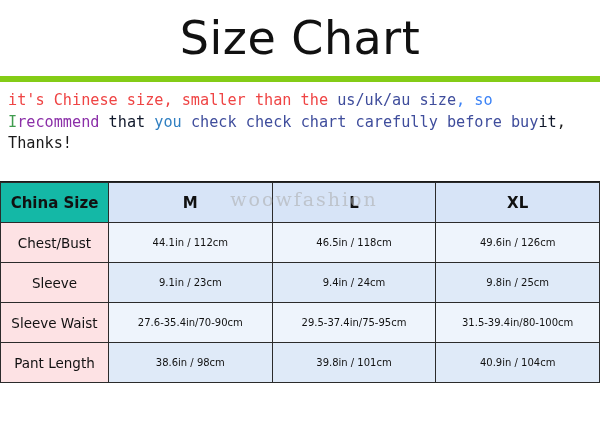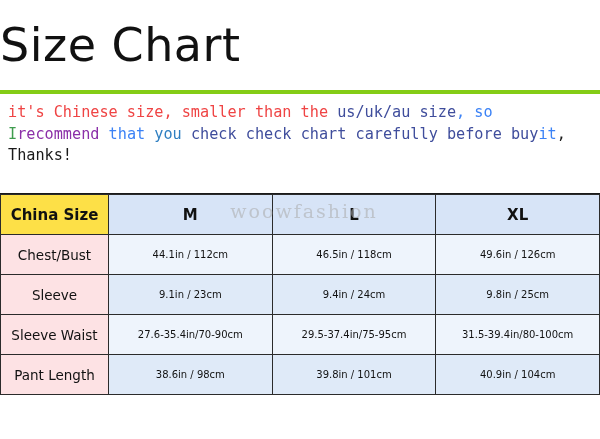--- a/index.html
+++ b/index.html
@@ -16,24 +16,25 @@
   .page {
     position: relative;
     width: 600px;
     height: 439px;
     box-sizing: border-box;
     background: #ffffff;
   }
 
   
   .title-block {
-    height: 94px;
+    height: 82px;
     display: flex;
     align-items: center;
-    border-bottom: 4px solid #84cc16;
+    justify-content: center;
+    border-bottom: 6px solid #84cc16;
     box-sizing: border-box;
   }
   .title {
     font-family: "DejaVu Sans", sans-serif;
     font-size: 46px;
     font-weight: 400;
     letter-spacing: 0.5px;
     color: #111111;
     line-height: 1;
   }
@@ -50,21 +51,21 @@
     font-size: 15.2px;
     line-height: 1.42;
     color: #1a1a1a;
     margin: 0;
   }
   .note .c1 { color: #ef4444; }
   .note .c2 { color: #3f4d9c; }
   .note .c3 { color: #3b82f6; }
   .note .c4 { color: #3f9c4e; }
   .note .c5 { color: #8b2fa8; }
-  .note .c6 { color: #3b82f6; }
+  .note .c6 { color: #0f172a; }
   .note .c7 { color: #2f7fc1; }
   .note .c8 { color: #1a1a1a; }
 
   
   .table-wrap {
     position: relative;
   }
   table.size-chart {
     border-collapse: collapse;
     width: 600px;
@@ -86,21 +87,21 @@
     width: 108px;
     background: #fde2e4;
     font-size: 13.5px;
   }
   table.size-chart thead th {
     font-weight: bold;
     font-size: 15px;
     background: #d7e4f7;
   }
   table.size-chart thead th:first-child {
-    background: #fde047;
+    background: #14b8a6;
     font-size: 15px;
     margin-left: 11px;
   }
   table.size-chart tbody td:not(:first-child) {
     background: #eaf1fb;
   }
   table.size-chart tbody tr:nth-child(even) td:not(:first-child) {
     background: #dfeaf8;
   }
   table.size-chart tbody tr:nth-child(odd) td:not(:first-child) {

